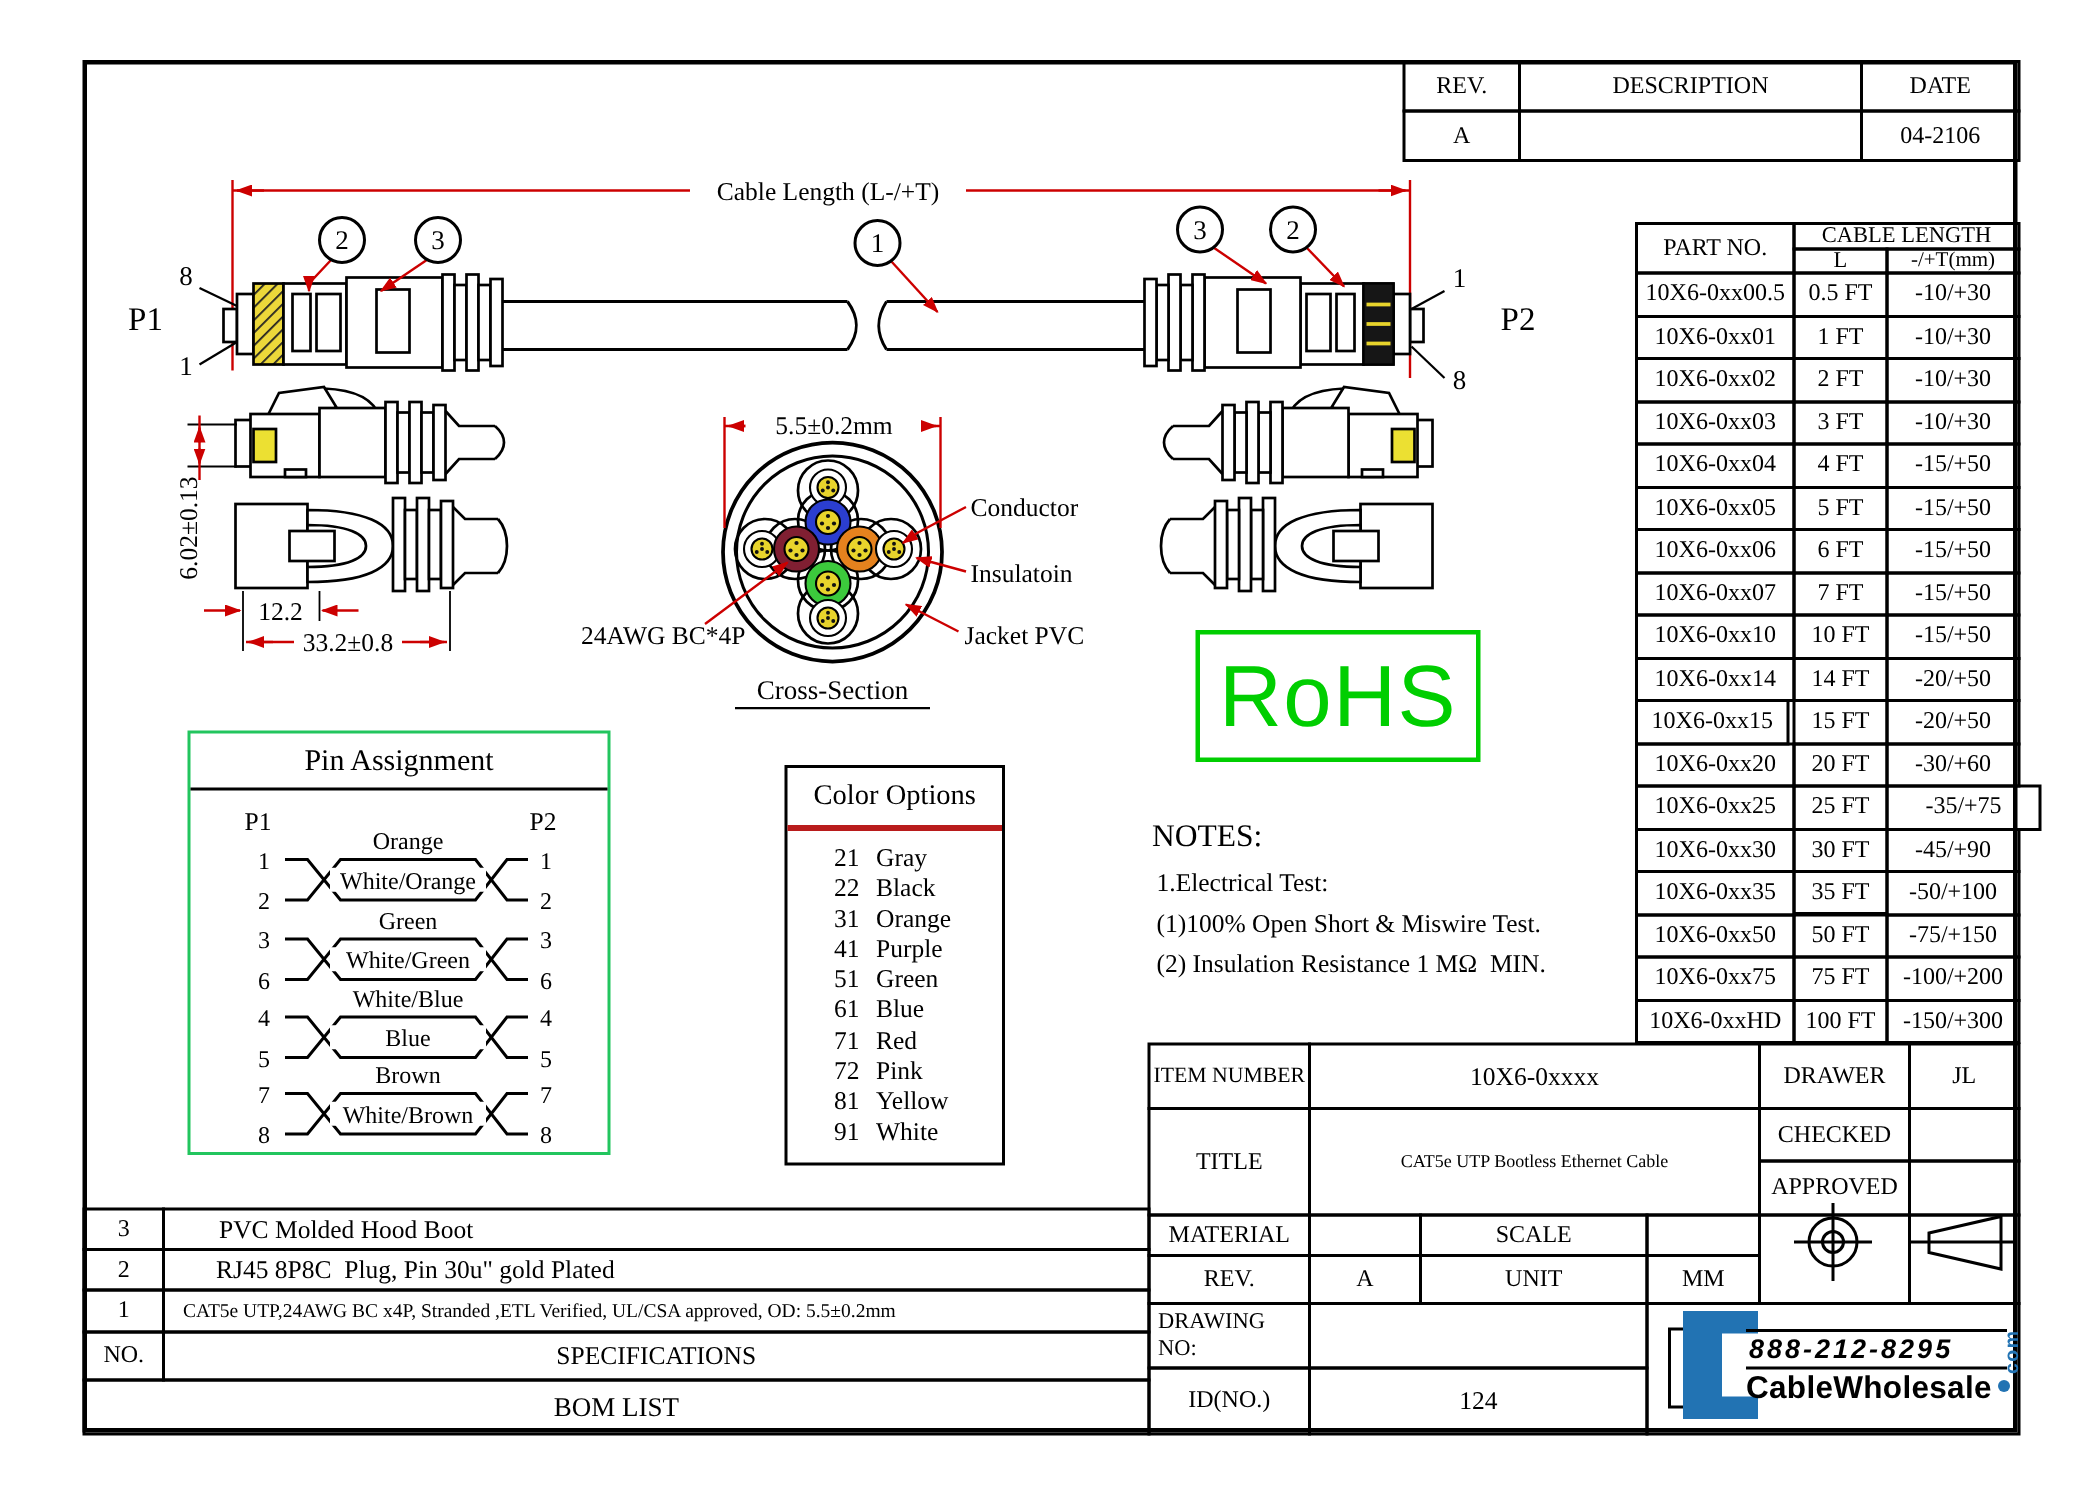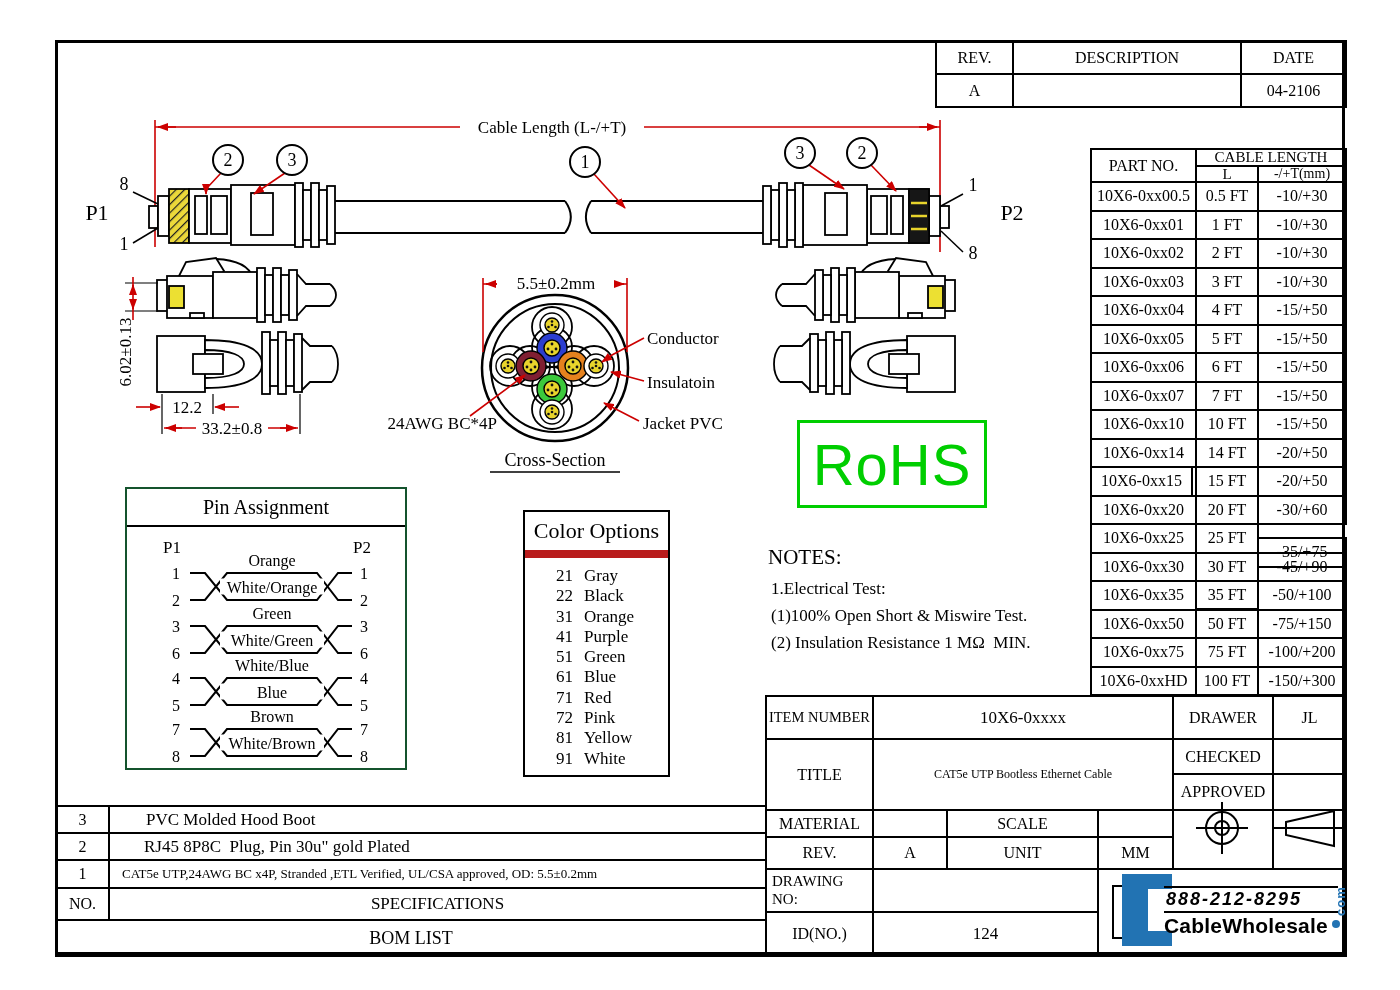--- a/index.html
+++ b/index.html
@@ -20,27 +20,27 @@
       align-items:center;justify-content:center;font-size:16px;}
   
   #rohs{left:797px;top:420px;width:190px;height:88px;border:3px solid #00ce00;box-sizing:border-box;
         color:#00ce00;font-family:"Liberation Sans",sans-serif;font-size:58px;
         display:flex;align-items:center;justify-content:center;letter-spacing:1px;}
   
   #notes{left:768px;top:545px;width:300px;}
   #notes .n-title{font-size:21px;margin-bottom:9px;}
   #notes .n-line{font-size:17px;margin-bottom:7px;margin-left:3px;}
   
-  #pinbox{left:125px;top:487px;width:282px;height:283px;border:2px solid #14532d;box-sizing:border-box;}
+  #pinbox{left:125px;top:487px;width:282px;height:283px;border:2px solid #22c55e;box-sizing:border-box;}
   #pinbox .pa-head{height:36px;border-bottom:2px solid #000;display:flex;align-items:center;
                    justify-content:center;font-size:20px;}
   
   #colorbox{left:523px;top:510px;width:147px;height:267px;border:2px solid #000;box-sizing:border-box;}
-  #colorbox .co-head{height:38px;border-bottom:8px solid #b91c1c;display:flex;align-items:center;
-                     justify-content:center;font-size:22px;}
+  #colorbox .co-head{height:38px;border-bottom:4px solid #b91c1c;display:flex;align-items:center;
+                     justify-content:center;font-size:19px;}
   #colorbox .co-list{padding:8px 0 0 22px;}
   .co-item{font-size:17px;line-height:20.3px;}
   .co-code{display:inline-block;width:26px;text-align:right;margin-right:11px;}
   
   #logo{left:1102px;top:870px;width:243px;height:84px;}
   #logo .phone{position:absolute;left:62px;top:16px;width:172px;border-top:2px solid #000;
                border-bottom:2px solid #000;font-family:"Liberation Sans",sans-serif;
                font-weight:bold;font-style:italic;font-size:18px;letter-spacing:2px;
                padding:1px 0 1px 2px;}
   #logo .lname{position:absolute;left:62px;top:44px;font-family:"Liberation Sans",sans-serif;
@@ -116,21 +116,21 @@
   <div class="pc" style="left:0;top:318px;width:103px;height:30.5px" data-bind="part_table.rows.10.0">10X6-0xx15</div>
   <div class="pc" style="left:105px;top:318px;width:64px;height:30.5px" data-bind="part_table.rows.10.1">15 FT</div>
   <div class="pc" style="left:167px;top:318px;width:90px;height:30.5px" data-bind="part_table.rows.10.2">-20/+50</div>
 
   <div class="pc" style="left:0;top:346.5px;width:107px;height:30.5px" data-bind="part_table.rows.11.0">10X6-0xx20</div>
   <div class="pc" style="left:105px;top:346.5px;width:64px;height:30.5px" data-bind="part_table.rows.11.1">20 FT</div>
   <div class="pc" style="left:167px;top:346.5px;width:90px;height:30.5px" data-bind="part_table.rows.11.2">-30/+60</div>
 
   <div class="pc" style="left:0;top:375px;width:107px;height:30.5px" data-bind="part_table.rows.12.0">10X6-0xx25</div>
   <div class="pc" style="left:105px;top:375px;width:64px;height:30.5px" data-bind="part_table.rows.12.1">25 FT</div>
-  <div class="pc" style="left:167px;top:389px;width:90px;height:30.5px" data-bind="part_table.rows.12.2">-35/+75</div>
+  <div class="pc" style="left:167px;top:375px;width:104px;height:30.5px" data-bind="part_table.rows.12.2">-35/+75</div>
 
   <div class="pc" style="left:0;top:403.5px;width:107px;height:30.5px" data-bind="part_table.rows.13.0">10X6-0xx30</div>
   <div class="pc" style="left:105px;top:403.5px;width:64px;height:30.5px" data-bind="part_table.rows.13.1">30 FT</div>
   <div class="pc" style="left:167px;top:403.5px;width:90px;height:30.5px" data-bind="part_table.rows.13.2">-45/+90</div>
 
   <div class="pc" style="left:0;top:432px;width:107px;height:30.5px" data-bind="part_table.rows.14.0">10X6-0xx35</div>
   <div class="pc" style="left:105px;top:432px;width:64px;height:30px" data-bind="part_table.rows.14.1">35 FT</div>
   <div class="pc" style="left:167px;top:432px;width:90px;height:30.5px" data-bind="part_table.rows.14.2">-50/+100</div>
 
   <div class="pc" style="left:0;top:460.5px;width:107px;height:30.5px" data-bind="part_table.rows.15.0">10X6-0xx50</div>

